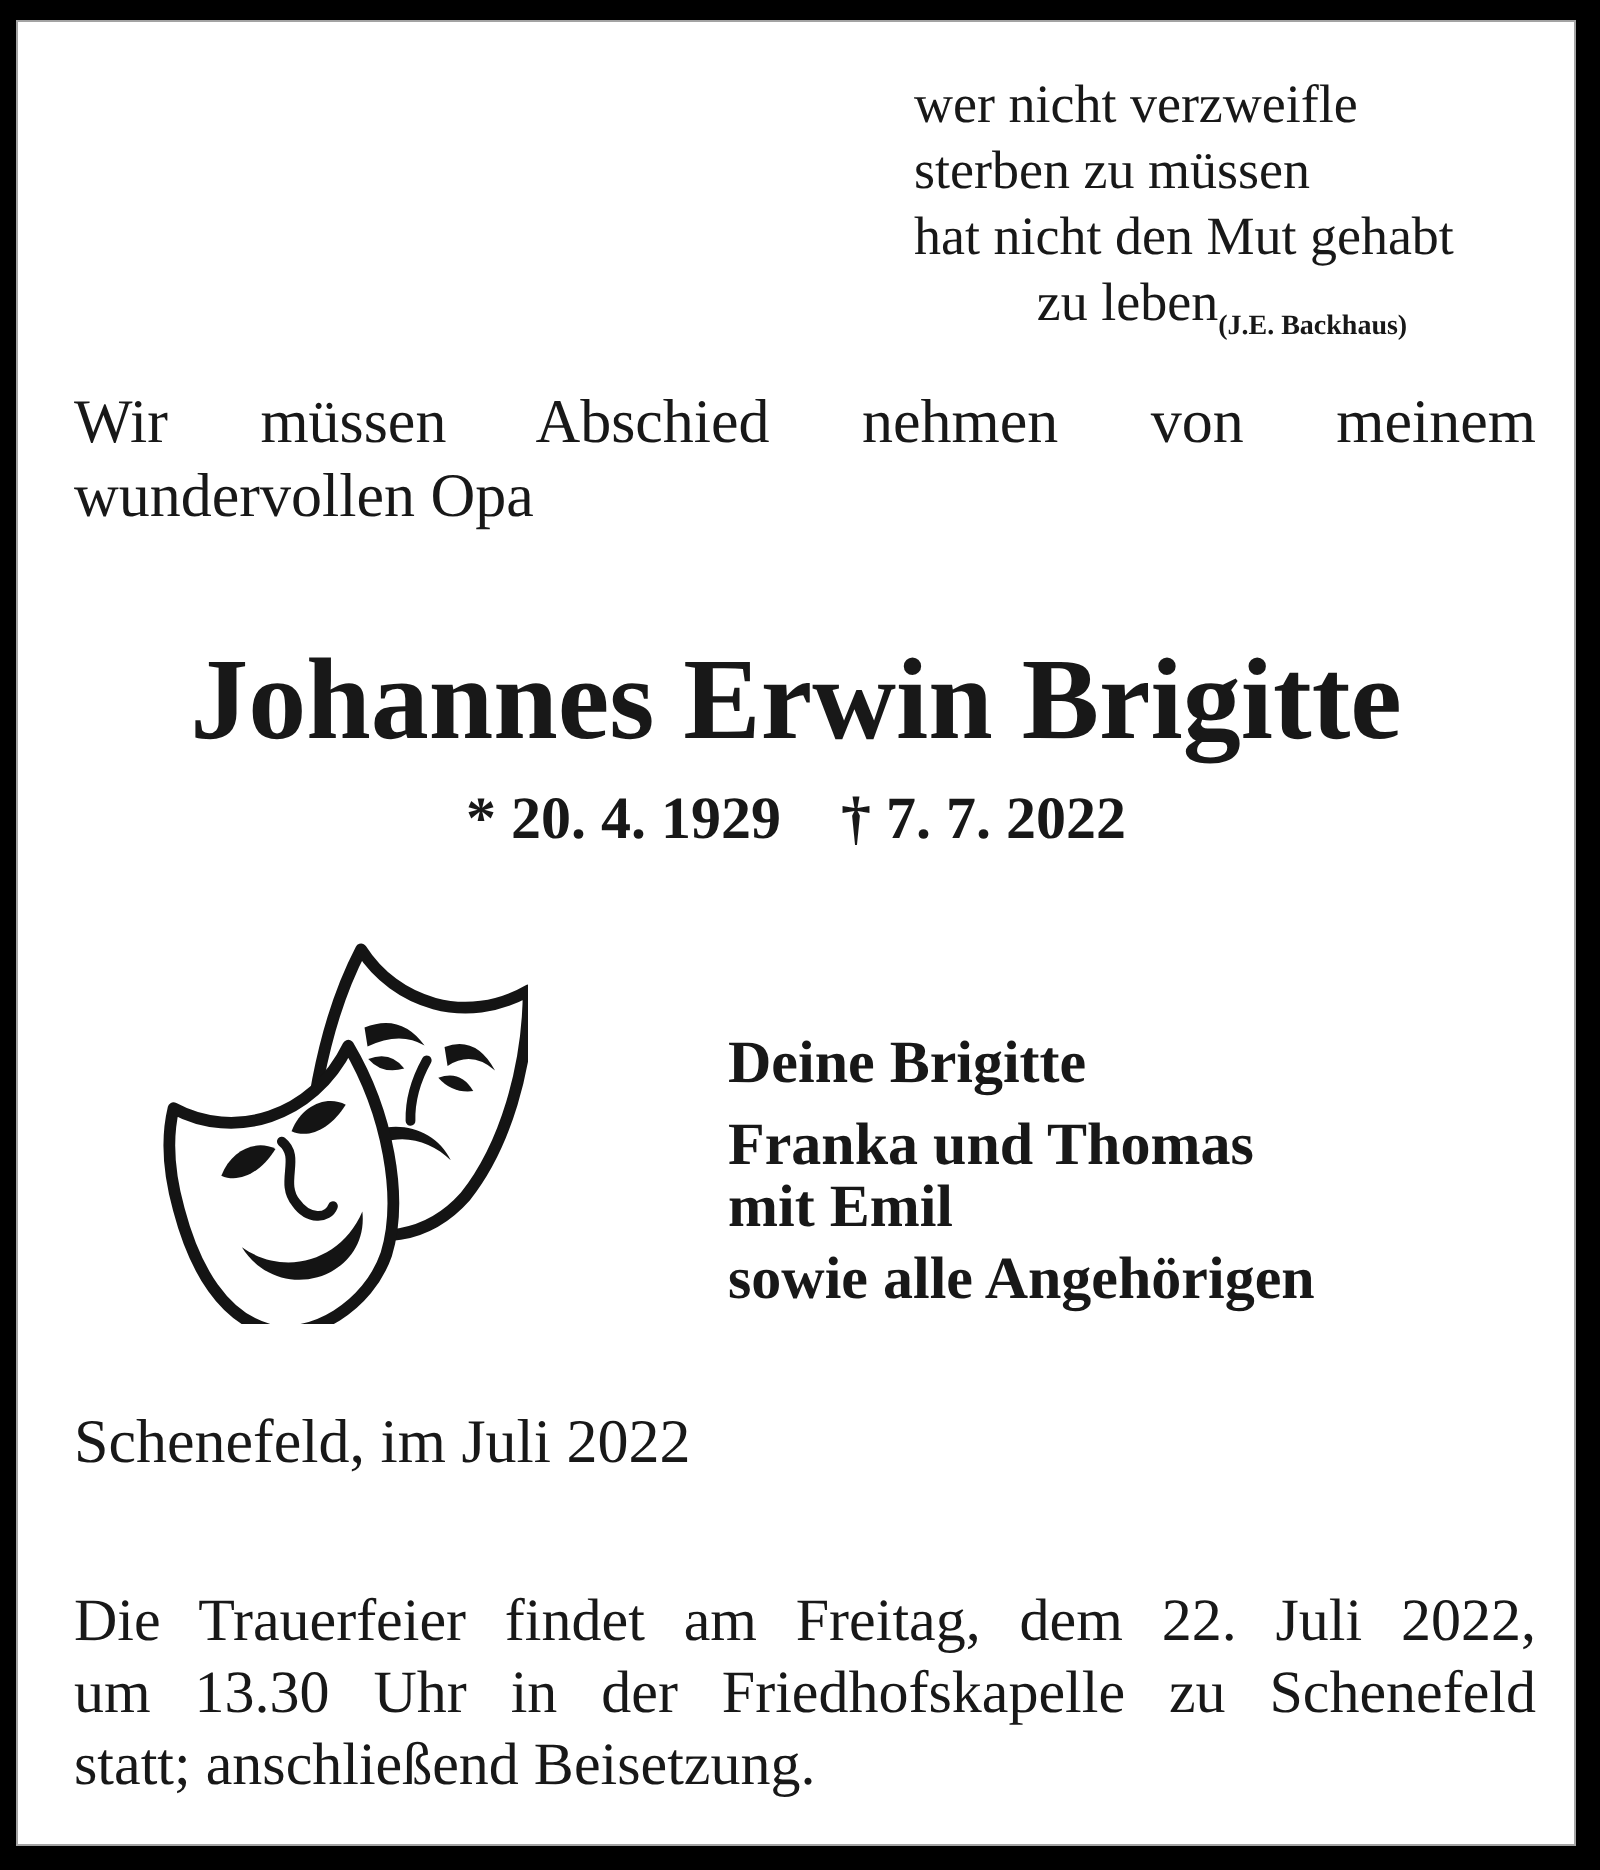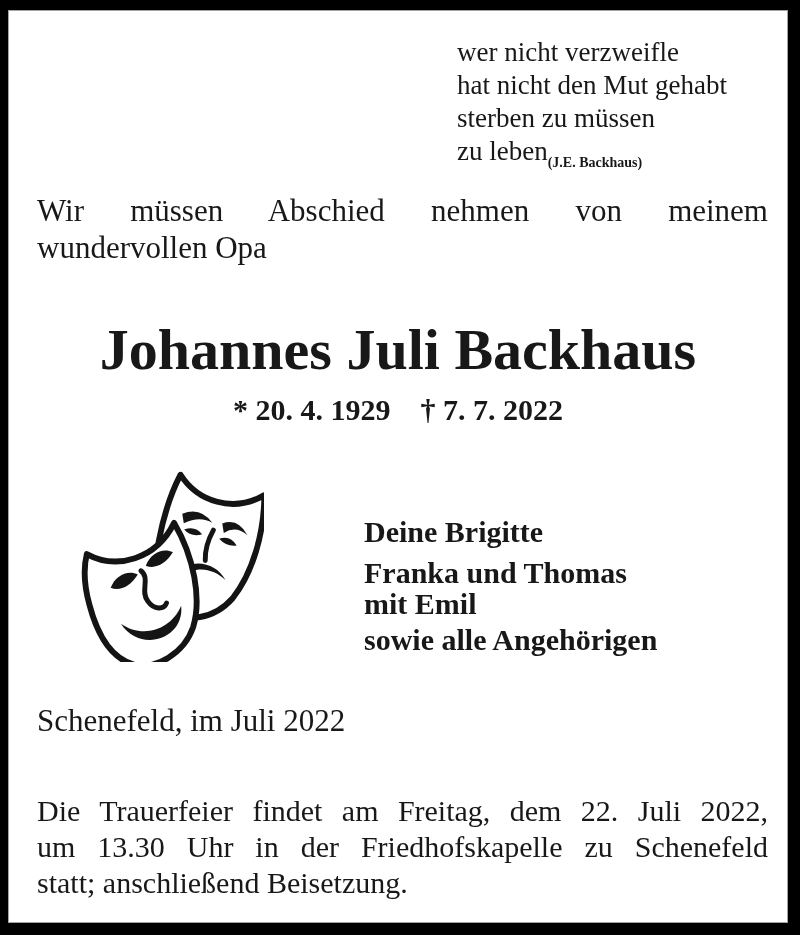--- a/index.html
+++ b/index.html
@@ -28,21 +28,21 @@
   }
   .abs { position: absolute; }
 
   
   .poem {
     left: 457px; top: 36px; width: 308px;
     font-size: 27px; line-height: 33px;
     white-space: nowrap;
   }
   .poem-last {
-    display: flex; justify-content: flex-start; align-items: baseline;
+    display: flex; justify-content: center; align-items: baseline;
   }
   .poem-attr {
     font-size: 14px; font-weight: bold;
     position: relative; top: 7px;
   }
 
   
   .para {
     left: 37px; width: 731px;
     font-size: 30px; line-height: 36.5px;
@@ -97,34 +97,34 @@
 </head>
 <body>
 
 <div id="frame">
   <div id="page"></div>
 
   <div id="content">
 
     <div class="abs poem">
       <div>wer nicht verzweifle</div>
+      <div>sterben zu müssen</div>
       <div>hat nicht den Mut gehabt</div>
-      <div>sterben zu müssen</div>
       <div class="poem-last">
         <span>zu leben</span>
         <span class="poem-attr">(J.E. Backhaus)</span>
       </div>
     </div>
 
     <div class="abs para intro">
       <div class="jline">Wir müssen Abschied nehmen von meinem</div>
       <div class="plainline">wundervollen Opa</div>
     </div>
 
-    <div class="abs name">Johannes Juli Backhaus</div>
+    <div class="abs name">Johannes Erwin Brigitte</div>
 
     <div class="abs dates">
       <span class="birth">* 20. 4. 1929</span><span>† 7. 7. 2022</span>
     </div>
 
     <div class="abs masks">
       <svg viewBox="0 0 200 200" width="196" height="196" xmlns="http://www.w3.org/2000/svg">
 
         <g transform="rotate(15 140 85)">
           <path d="M 96,18 C 120,40 158,42 184,16 C 194,54 193,96 180,126 C 167,152 140,163 121,154 C 103,145 94,118 92,88 C 90,60 92,36 96,18 Z" fill="#ffffff" stroke="#141414" stroke-width="6" stroke-linejoin="round"></path>

